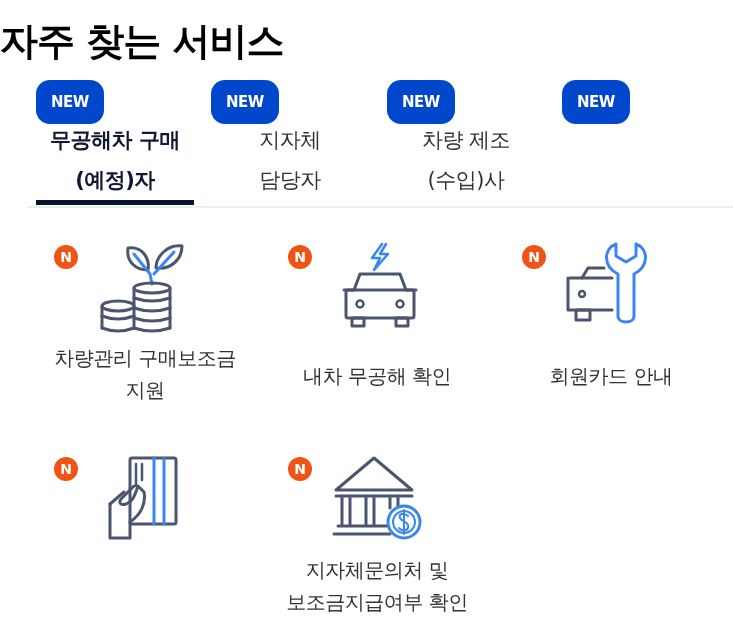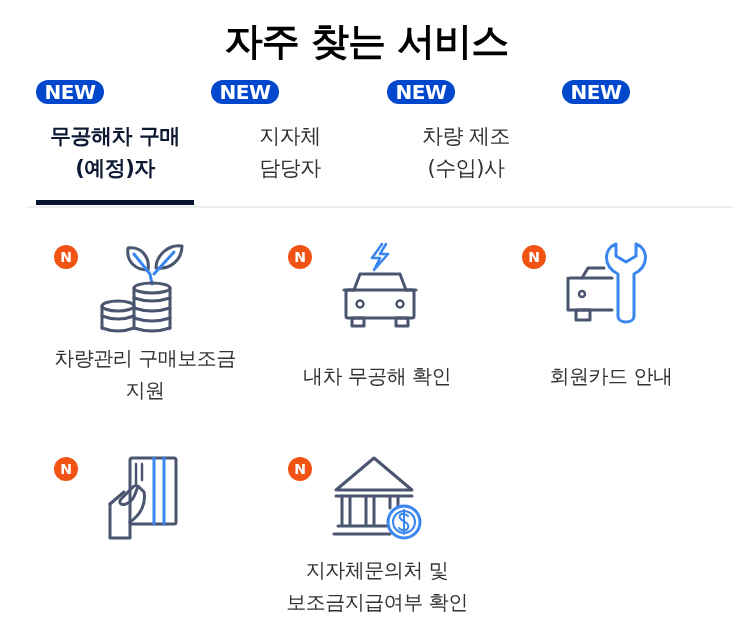--- a/index.html
+++ b/index.html
@@ -1,38 +1,38 @@
 <!DOCTYPE html>
 <html><head>
   <meta charset="utf-8">
   <style>
     * { box-sizing: border-box; margin: 0; padding: 0; }
     html, body { width: 733px; height: 626px; background: #ffffff; overflow: hidden; }
     body { font-family: "DejaVu Sans", "Liberation Sans", sans-serif; color: #333333; position: relative; }
 
     .page-title {
       position: absolute; left: 0; top: 14px; width: 733px;
-      text-align: center; font-size: 38px; font-weight: bold; color: #000000;
+      font-size: 38px; font-weight: bold; color: #000000;
       letter-spacing: -1px; line-height: 54px;
     }
 
     .tabs { position: absolute; left: 0; top: 78px; width: 733px; height: 130px; }
     .tab {
       position: absolute; top: 0; width: 176px; height: 128px;
       display: flex; flex-direction: column; align-items: center; cursor: pointer;
     }
     .tab .new-badge {
       position: absolute; top: 2px; left: 0;
-      width: 68px; height: 24px; border-radius: 14px;
-      background: #0047cc; color: #fff; font-size: 20px; font-weight: bold;
+      width: 68px; height: 44px; border-radius: 14px;
+      background: #0047cc; color: #fff; font-size: 15px; font-weight: bold;
       display: flex; align-items: center; justify-content: center; letter-spacing: -0.5px;
     }
     .tab .tab-label {
       position: absolute; top: 42px; left: 0; width: 100%;
-      text-align: center; font-size: 21px; line-height: 32px; color: #333333;
+      text-align: center; font-size: 21px; line-height: 40px; color: #333333;
       white-space: pre-line; letter-spacing: -0.5px;
     }
     .tab.active .tab-label { color: #0e1a33; font-weight: bold; }
     .tab.active .underline {
       position: absolute; left: 0; top: 122px; width: 158px; height: 5px; background: #071630;
     }
     .tabs-divider { position: absolute; left: 27px; top: 206px; width: 706px; height: 2px; background: #eeeeee; }
 
     .grid { position: absolute; left: 0; top: 0; width: 733px; height: 626px; }
     .svc { position: absolute; width: 230px; cursor: pointer; }

